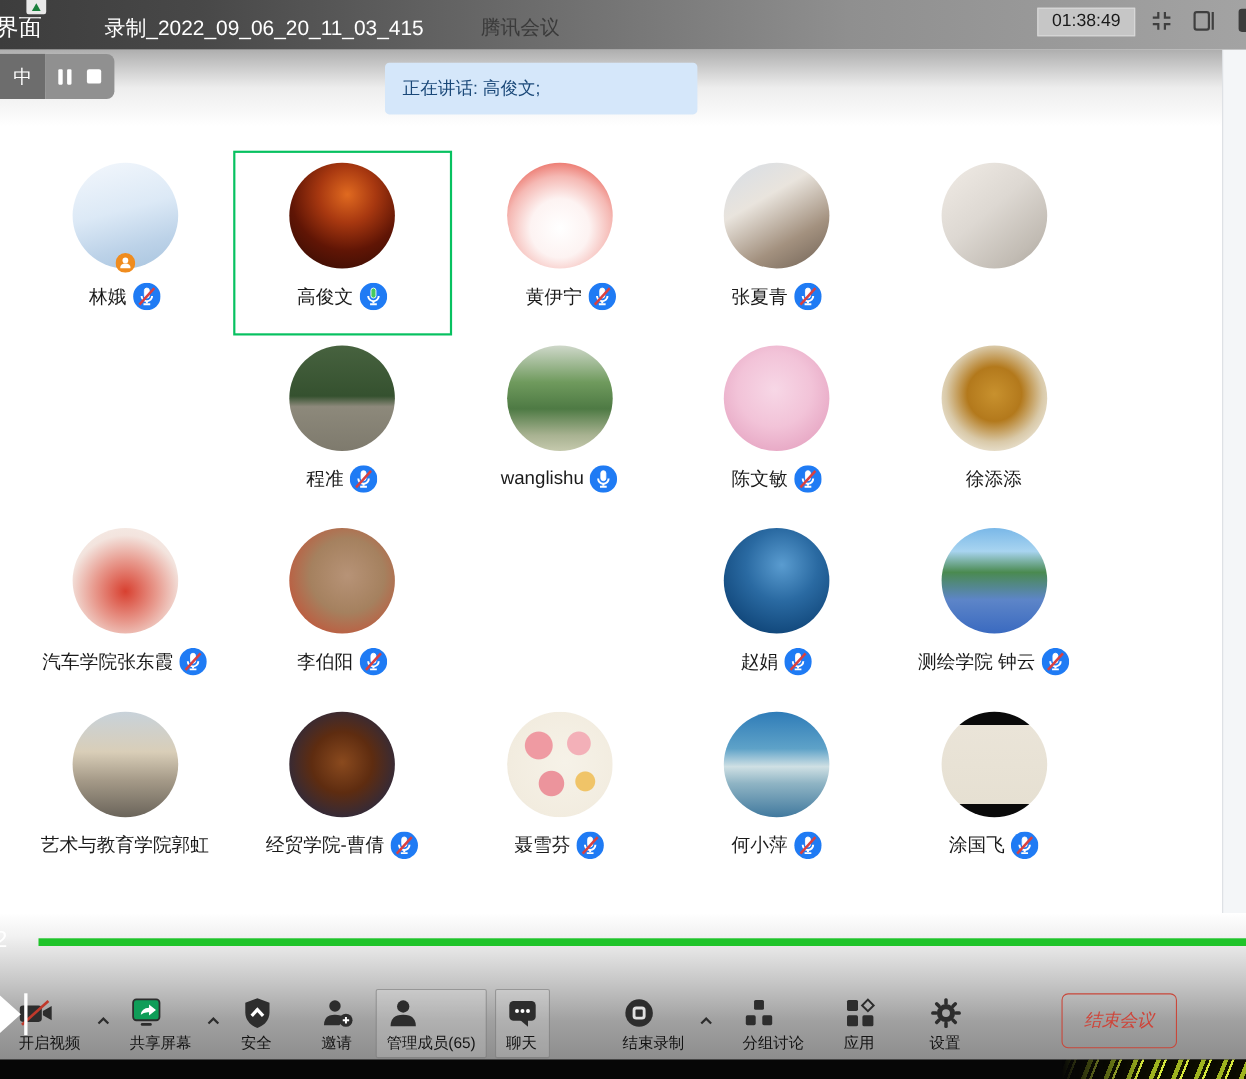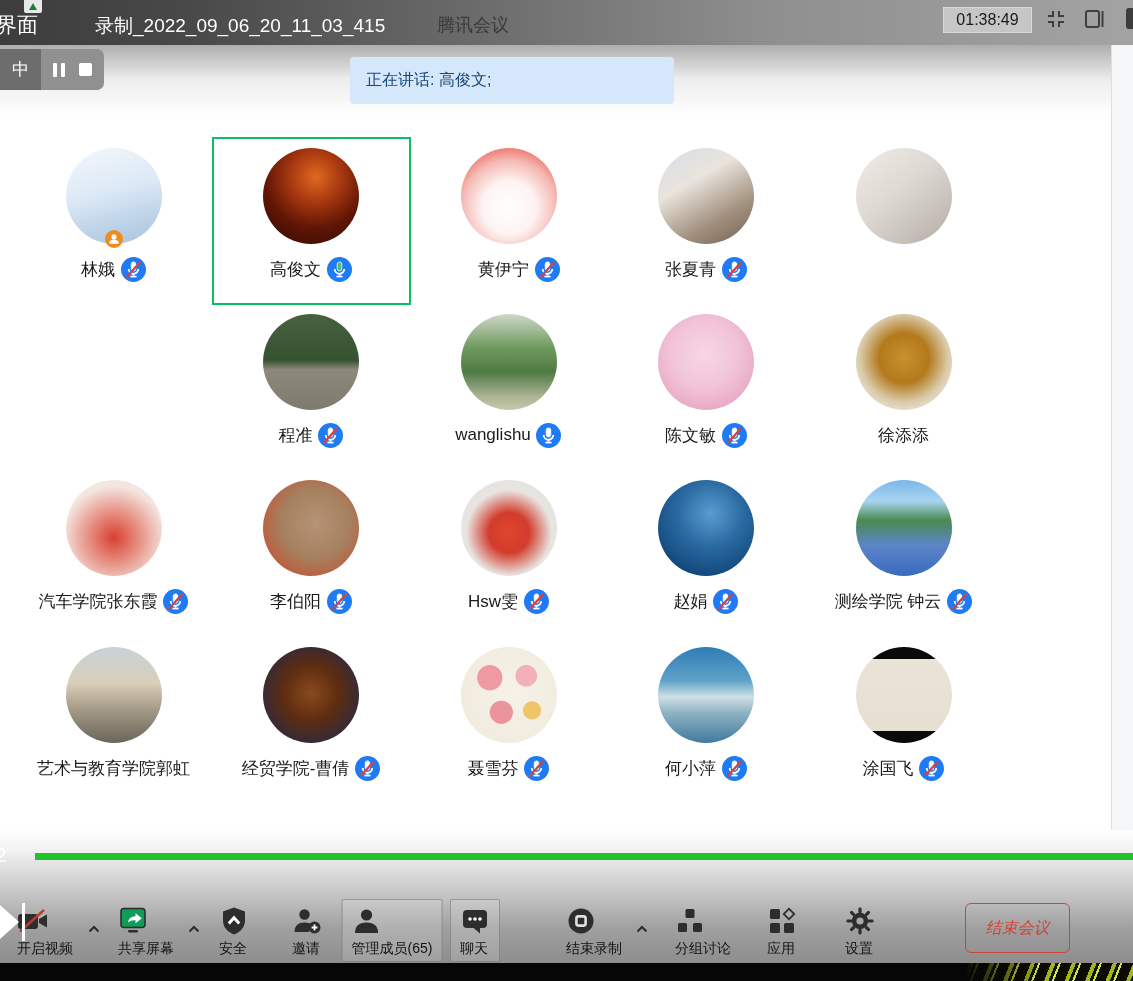--- a/index.html
+++ b/index.html
@@ -26,21 +26,21 @@
   
   .rec-pill{position:absolute;left:0;top:49px;height:41px;width:104px;z-index:6;display:flex;}
   .rec-pill .seg-a{width:41px;background:#6d6d6d;color:#fff;font-size:17px;
     display:flex;align-items:center;justify-content:center;}
   .rec-pill .seg-b{flex:1;background:#909090;border-radius:0 7px 7px 0;
     display:flex;align-items:center;justify-content:center;gap:14px;}
   .pause-glyph{display:flex;gap:4px;}
   .pause-glyph i{display:block;width:4px;height:14px;background:#fff;border-radius:1px;}
   .stop-glyph{width:13px;height:13px;background:#fff;border-radius:2px;}
   
-  .speak-banner{position:absolute;left:350px;top:57px;width:324px;height:47px;background:#d5e7fa;
+  .speak-banner{position:absolute;left:350px;top:57px;width:284px;height:47px;background:#d5e7fa;
     border-radius:4px;z-index:6;display:flex;align-items:center;padding-left:16px;box-sizing:border-box;
     font-size:16px;color:#1a4878;}
   
   .side-panel{position:absolute;left:1111px;top:45px;width:22px;height:813px;background:#f4f6f8;
     border-left:1px solid #dcdfe3;z-index:2;}
   
   .grid{position:absolute;left:0;top:0;width:1133px;height:830px;z-index:3;}
   .tile{position:absolute;width:197px;height:166px;}
   .tile.speaking{outline:2px solid #07c160;outline-offset:-1px;}
   .avatar{position:absolute;left:50.5px;top:10px;width:96px;height:96px;border-radius:50%;
@@ -286,37 +286,20 @@
     <circle cx="11" cy="11" r="11" fill="#1f7bf4"></circle>
     <rect x="9" y="4.3" width="4" height="8" rx="2" fill="#fff" stroke="#fff" stroke-width="0.7"></rect>
     <path d="M6.8 10.6 a4.2 4.2 0 0 0 8.4 0" fill="none" stroke="#fff" stroke-width="1.6"></path>
     <line x1="11" y1="14.8" x2="11" y2="16.4" stroke="#fff" stroke-width="1.6"></line>
     <line x1="8.3" y1="17.2" x2="13.7" y2="17.2" stroke="#fff" stroke-width="1.5"></line>
               <line x1="5" y1="17.6" x2="17" y2="4.4" stroke="#d94040" stroke-width="2"></line>
             </svg>
           </span>
       </div>
     </div>
-      <div class="tile" style="left: 410px; top: 470px;">
-      <div class="avatar" style="background: radial-gradient(circle at 50% 55%, rgb(224, 69, 46) 0%, rgb(210, 60, 44) 28%, rgb(232, 228, 224) 60%, rgb(223, 227, 230) 100%);"></div>
-
-      <div class="name-row">
-        <span class="pname">Hsw雯</span>
-        <span class="mic">
-            <svg width="25" height="25" viewBox="0 0 22 22">
-    <circle cx="11" cy="11" r="11" fill="#1f7bf4"></circle>
-    <rect x="9" y="4.3" width="4" height="8" rx="2" fill="#fff" stroke="#fff" stroke-width="0.7"></rect>
-    <path d="M6.8 10.6 a4.2 4.2 0 0 0 8.4 0" fill="none" stroke="#fff" stroke-width="1.6"></path>
-    <line x1="11" y1="14.8" x2="11" y2="16.4" stroke="#fff" stroke-width="1.6"></line>
-    <line x1="8.3" y1="17.2" x2="13.7" y2="17.2" stroke="#fff" stroke-width="1.5"></line>
-              <line x1="5" y1="17.6" x2="17" y2="4.4" stroke="#d94040" stroke-width="2"></line>
-            </svg>
-          </span>
-      </div>
-    </div>
       <div class="tile" style="left: 607.5px; top: 470px;">
       <div class="avatar" style="background: radial-gradient(circle at 55% 35%, rgb(90, 156, 208) 0%, rgb(42, 106, 162) 40%, rgb(19, 74, 126) 75%, rgb(11, 53, 96) 100%);"></div>
 
       <div class="name-row">
         <span class="pname">赵娟</span>
         <span class="mic">
             <svg width="25" height="25" viewBox="0 0 22 22">
     <circle cx="11" cy="11" r="11" fill="#1f7bf4"></circle>
     <rect x="9" y="4.3" width="4" height="8" rx="2" fill="#fff" stroke="#fff" stroke-width="0.7"></rect>
     <path d="M6.8 10.6 a4.2 4.2 0 0 0 8.4 0" fill="none" stroke="#fff" stroke-width="1.6"></path>

